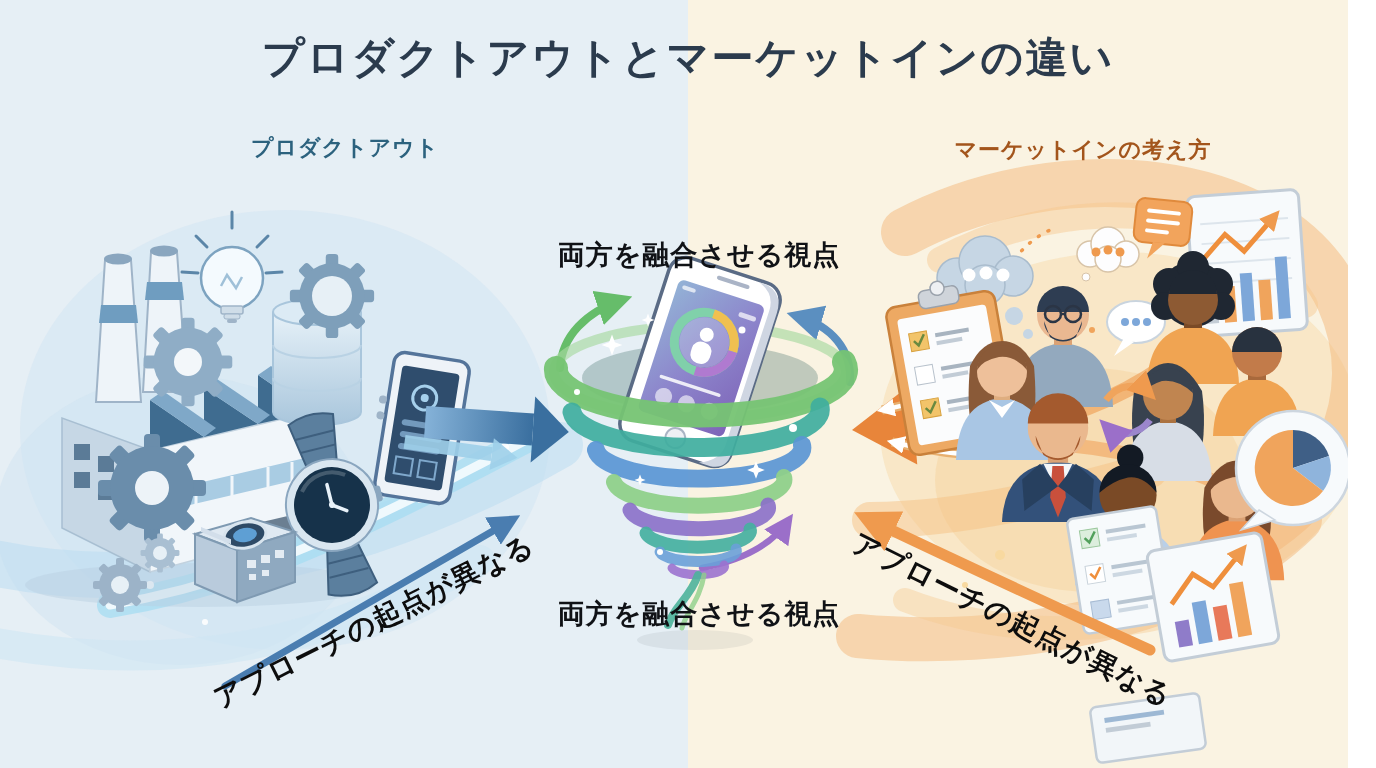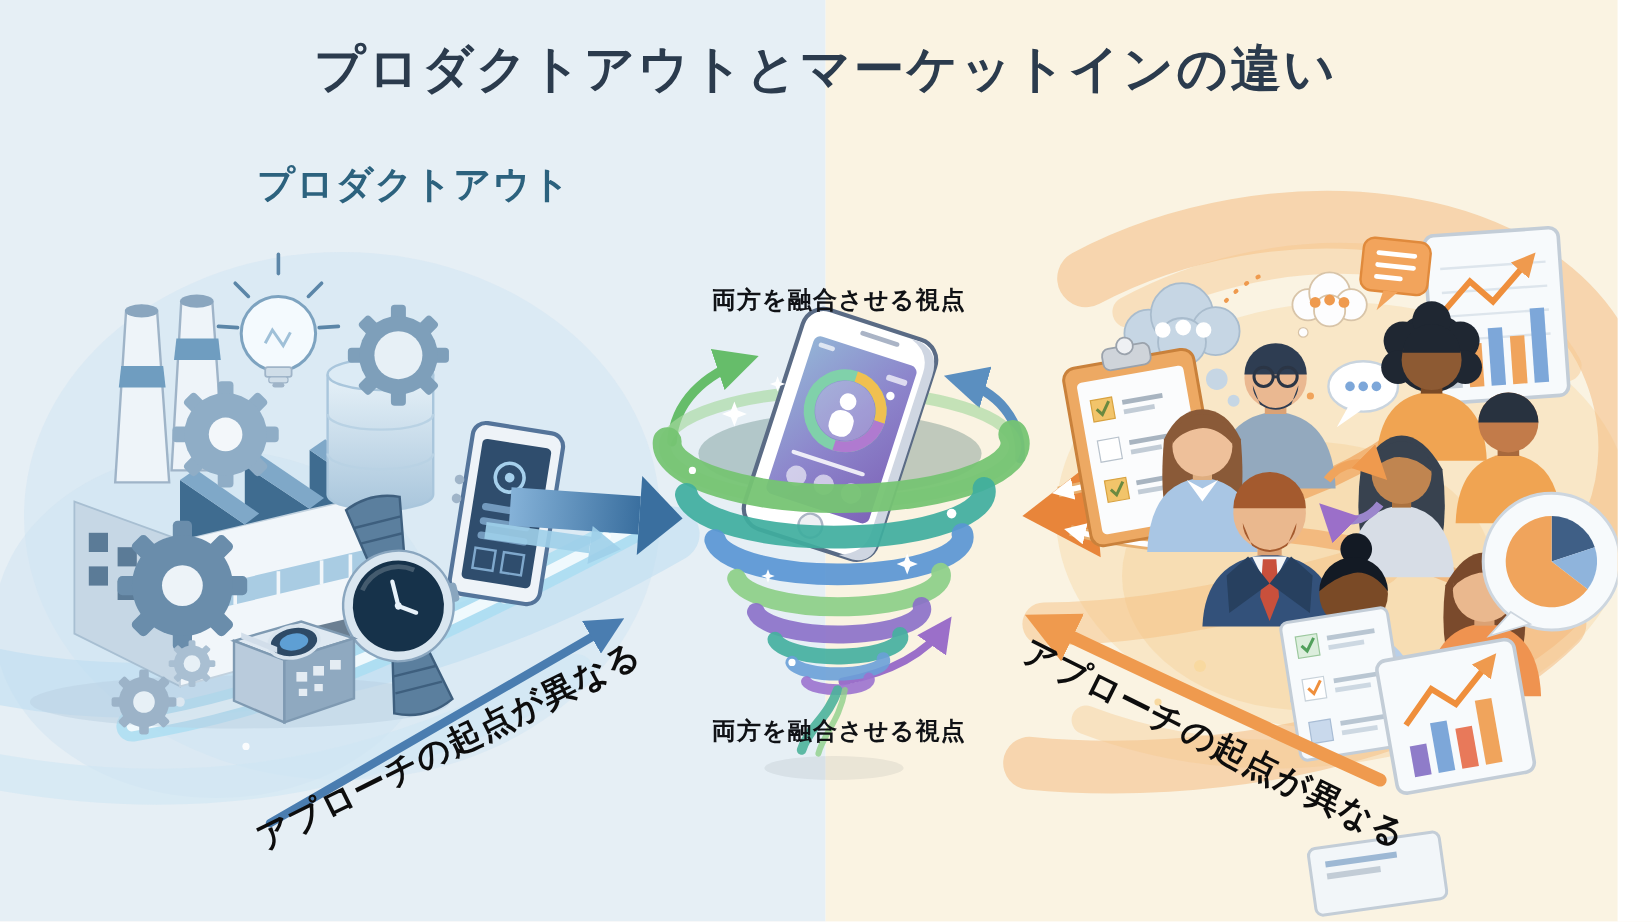--- a/index.html
+++ b/index.html
@@ -5,24 +5,24 @@
   html,body{margin:0;padding:0;background:#fff;}
   .stage{position:relative;width:1348px;height:768px;overflow:hidden;
          font-family:"DejaVu Sans","Liberation Sans",sans-serif;}
   .bg{position:absolute;top:0;height:768px;}
   .bg-left{left:0;width:688px;background:var(--left-background,#e6eff5);}
   .bg-right{left:688px;width:688px;background:var(--right-background,#faf3e2);}
   .illu{position:absolute;left:0;top:0;}
   .txt{position:absolute;white-space:nowrap;font-weight:800;}
   .title{left:688px;top:30px;transform:translateX(-50%);font-size:42px;
          letter-spacing:2px;color:var(--title-text,#2b3b4d);}
-  .header{font-size:31px;letter-spacing:1px;}
+  .header{font-size:22px;letter-spacing:1px;}
   .header-left{left:345px;top:133px;transform:translateX(-50%);color:var(--left-header-text,#2c627e);}
   .header-right{left:1083px;top:135px;transform:translateX(-50%);color:var(--right-header-text,#a3551c);}
-  .fusion{font-size:20px;color:var(--center-label-text,#101216);letter-spacing:1px;}
+  .fusion{font-size:27px;color:var(--center-label-text,#101216);letter-spacing:1px;}
   .fusion-top{left:699px;top:237px;transform:translateX(-50%);}
   .fusion-bottom{left:699px;top:596px;transform:translateX(-50%);}
   .diag{font-size:28px;color:var(--diagonal-label-text,#0d0d0d);letter-spacing:1px;}
   .diag-left{left:374px;top:622px;transform:translate(-50%,-50%) rotate(-26.5deg);}
   .diag-right{left:1012px;top:620px;transform:translate(-50%,-50%) rotate(26.5deg);}
 </style>
 </head>
 <body>
 
 <div class="stage">
@@ -519,17 +519,18 @@
         <circle cx="793" cy="428" r="4"></circle>
           <circle cx="660" cy="552" r="3"></circle>
           <circle cx="577" cy="392" r="3"></circle>
         <circle cx="742" cy="330" r="3.5"></circle>
       </g>
     </g>
   </svg>
 
   <div class="txt title">プロダクトアウトとマーケットインの違い</div>
   <div class="txt header header-left">プロダクトアウト</div>
+  <div class="txt header header-right">マーケットインの考え方</div>
   <div class="txt fusion fusion-top">両方を融合させる視点</div>
   <div class="txt fusion fusion-bottom">両方を融合させる視点</div>
   <div class="txt diag diag-left">アプローチの起点が異なる</div>
   <div class="txt diag diag-right">アプローチの起点が異なる</div>
 </div>
 
 </body></html>

